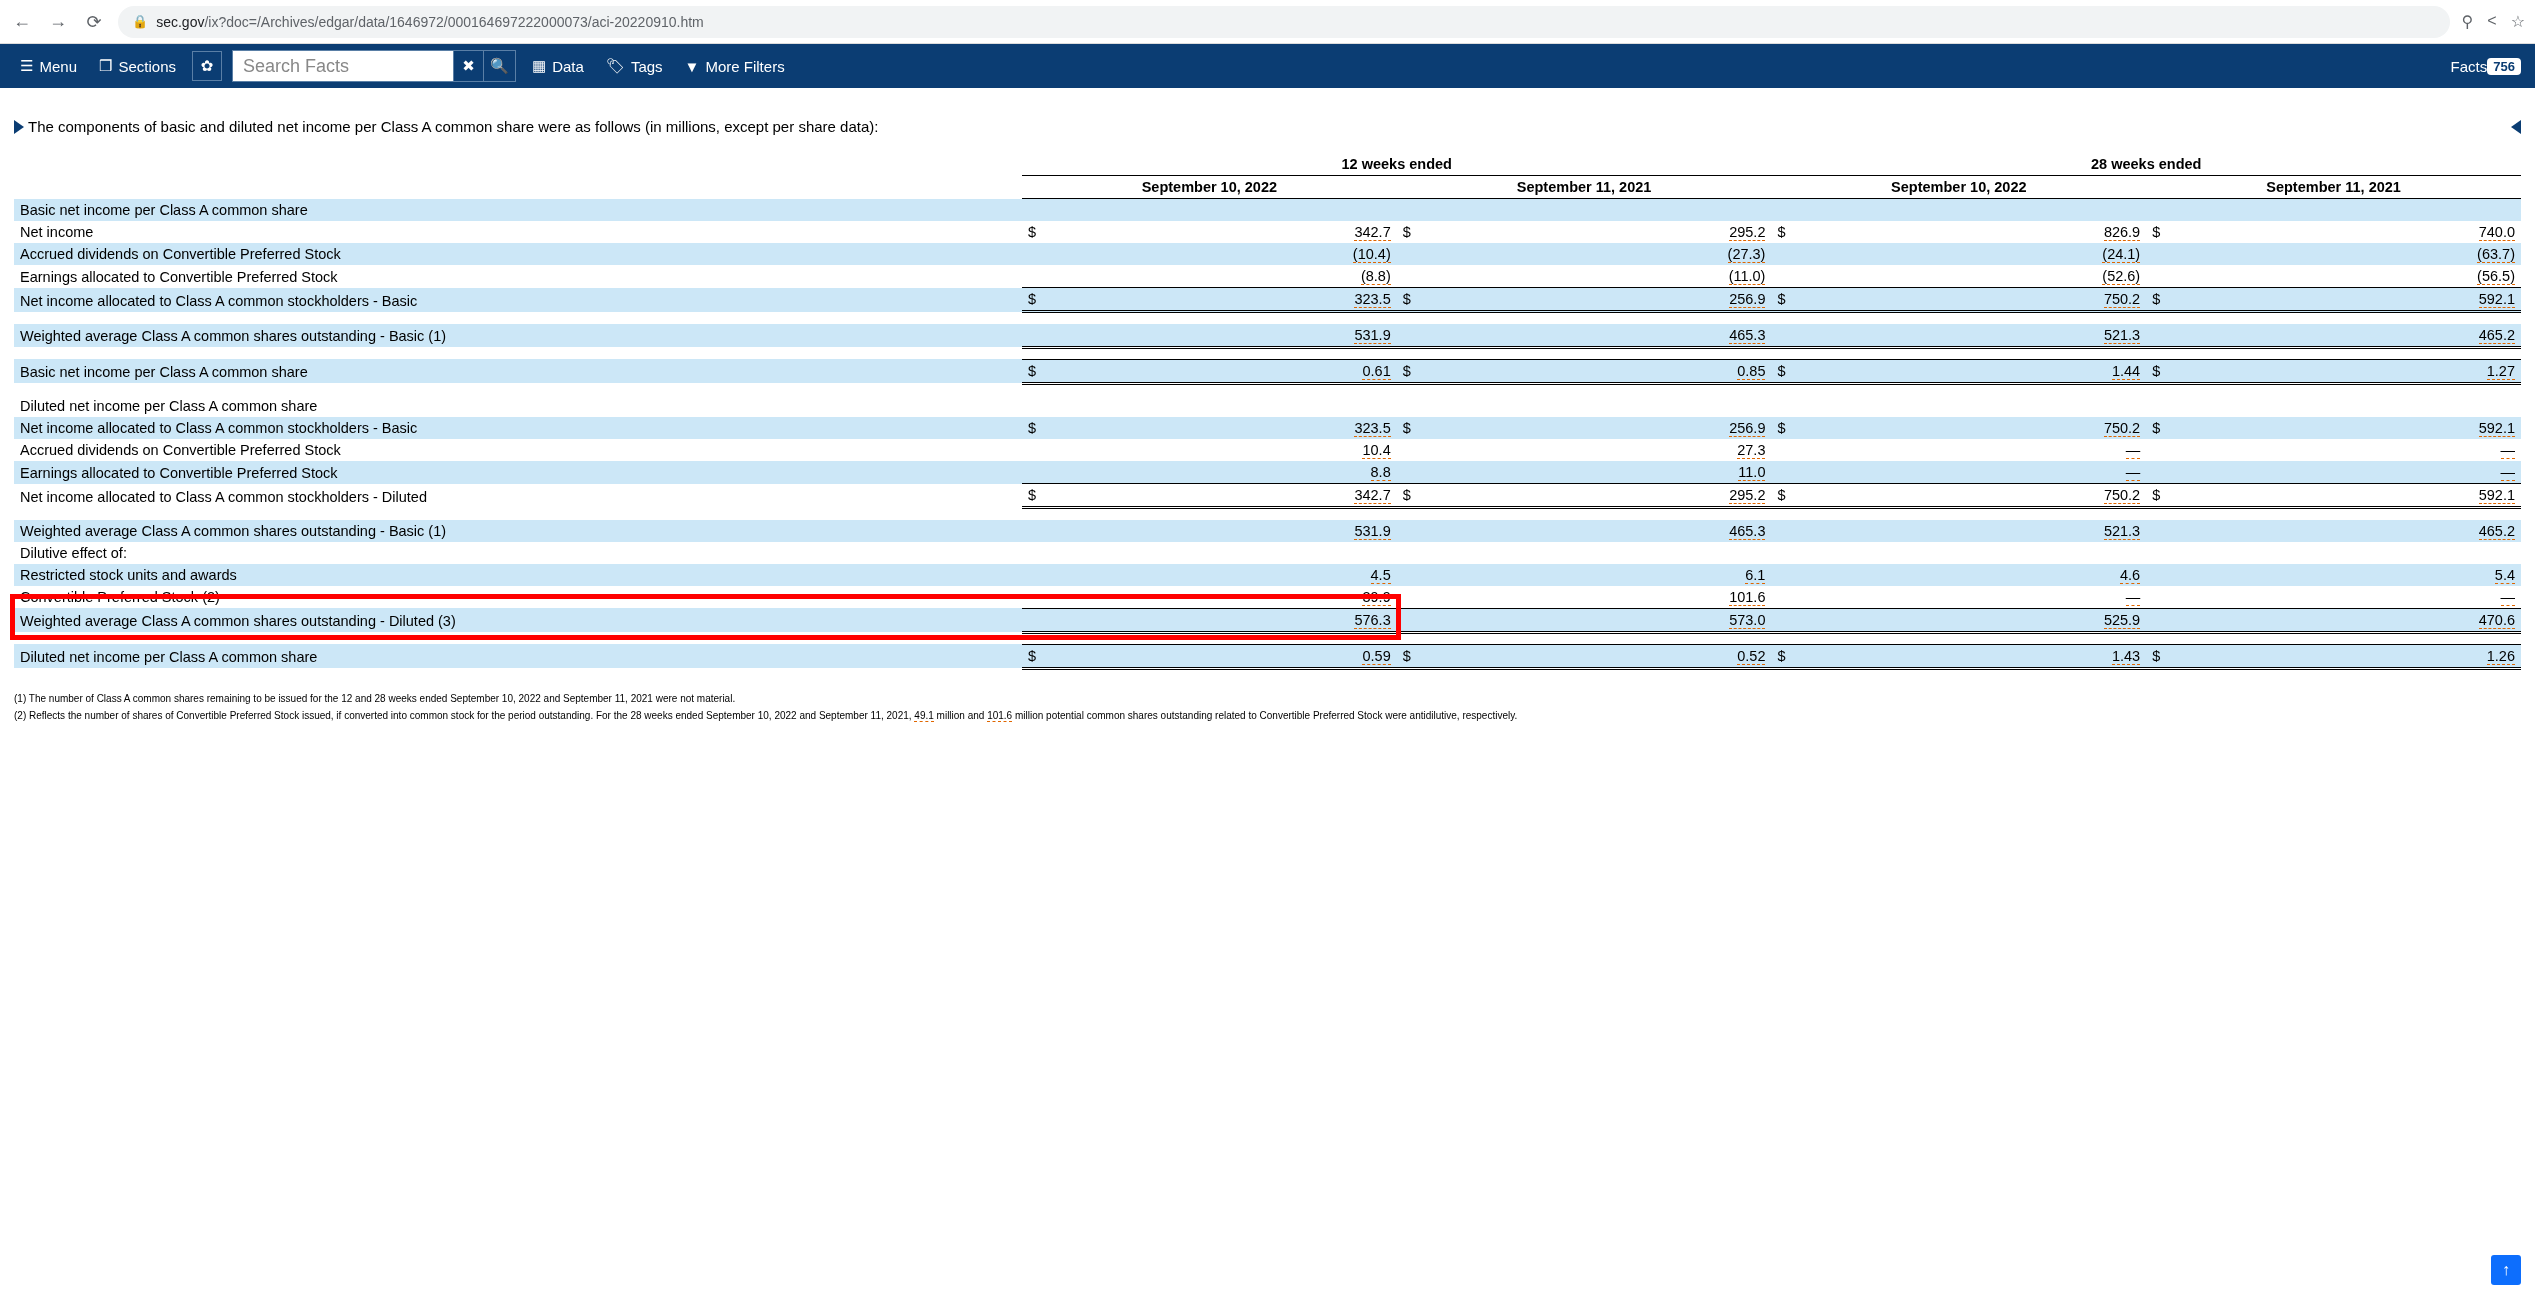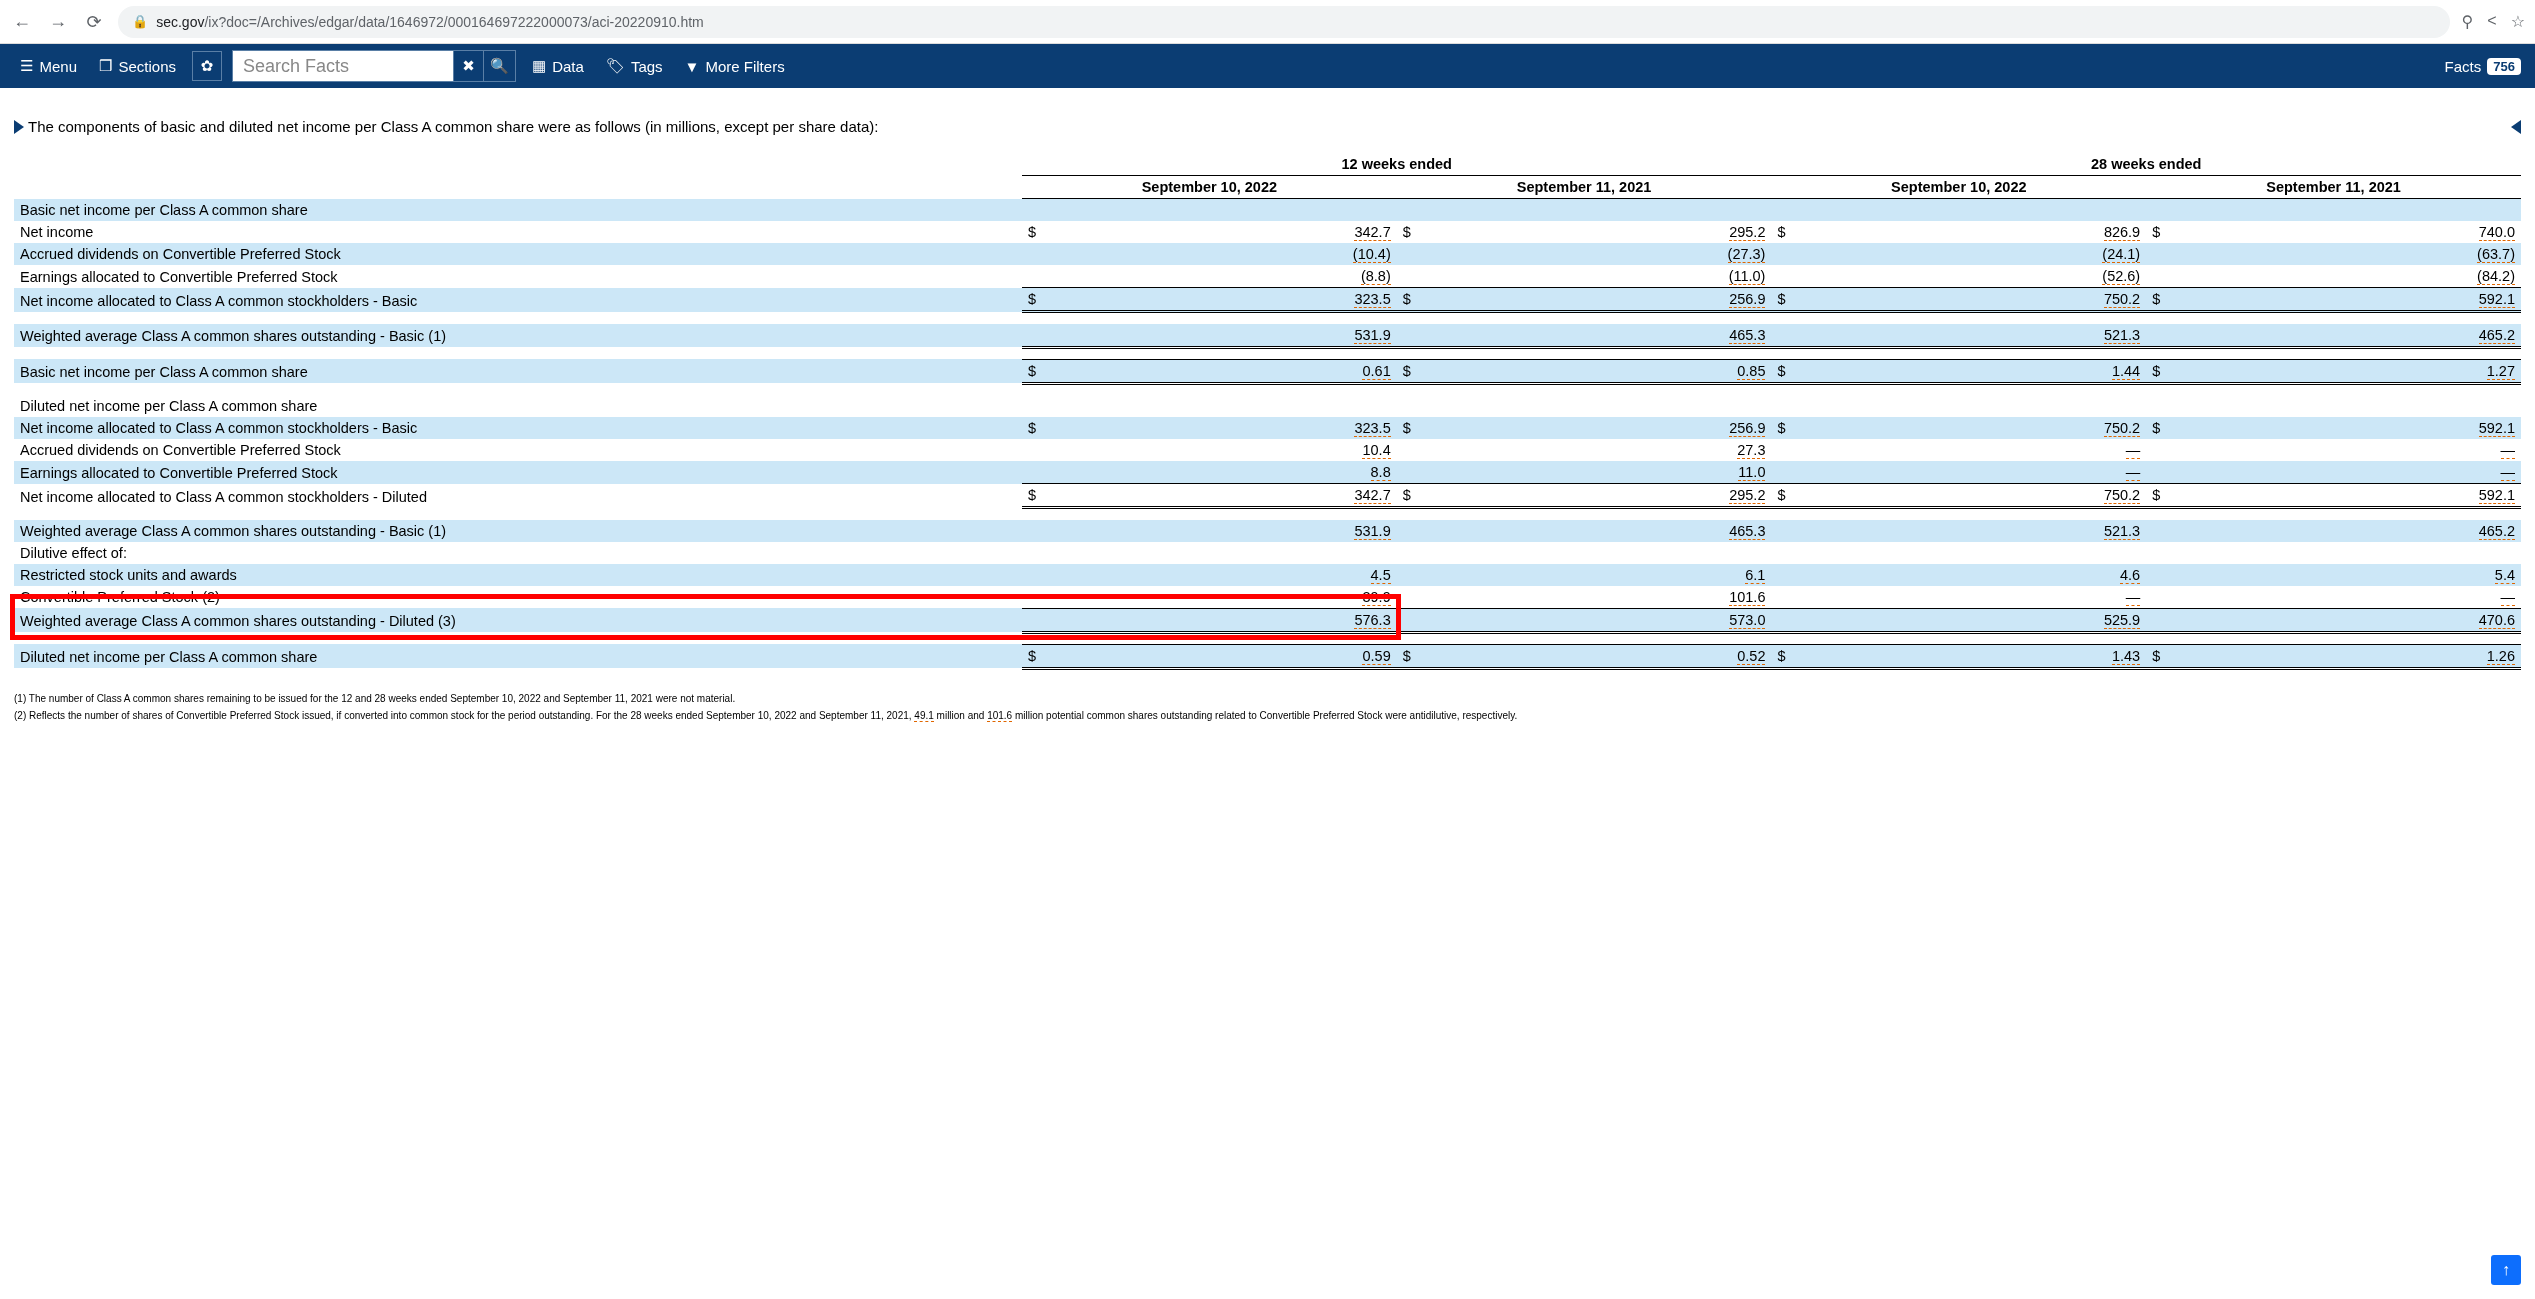--- a/index.html
+++ b/index.html
@@ -16,21 +16,21 @@
   
   .sec-bar { background:#0b3d73; height:44px; display:flex; align-items:center; padding:0 14px; gap:10px; color:#fff; font-size:15px; }
   .sec-btn { display:flex; align-items:center; gap:6px; padding:4px 6px; cursor:pointer; }
   .sec-ico-box { width:30px; height:30px; border:1px solid #5a7fa6; display:flex; align-items:center; justify-content:center; color:#fff; cursor:pointer; }
   .search-wrap { display:flex; align-items:center; border:1px solid #5a7fa6; height:32px; background:#fff; }
   .search-input { border:none; outline:none; padding:0 10px; width:220px; font-size:18px; color:#333; background:transparent; }
   .search-input::placeholder { color:#888; }
   .search-clear { width:30px; height:30px; display:flex; align-items:center; justify-content:center; background:#0b3d73; color:#fff; border-left:1px solid #5a7fa6; cursor:pointer; }
   .search-go { width:32px; height:30px; display:flex; align-items:center; justify-content:center; background:#0b3d73; color:#fff; border-left:1px solid #5a7fa6; cursor:pointer; }
   .sec-bar .spacer { flex:1; }
-  .facts-badge { display:flex; align-items:center; gap:6px; font-size:15px; }
+  .facts-badge { display:flex; align-items:center; font-size:15px; }
   .facts-count { background:#fff; color:#0b3d73; border-radius:4px; padding:1px 6px; font-weight:bold; font-size:13px; }
   
   .content { padding:30px 14px 40px; position:relative; }
   .intro-row { display:flex; align-items:center; }
   .caret { width:0;height:0;border-top:7px solid transparent;border-bottom:7px solid transparent; }
   .caret-right { border-left:10px solid #0b3d73; margin-right:4px; cursor:pointer; }
   .caret-left { border-right:10px solid #0b3d73; margin-left:4px; cursor:pointer; }
   .intro { font-size:15px; flex:1; }
   table.fin { width:100%; border-collapse:collapse; margin-top:18px; font-size:14.5px; }
   table.fin td, table.fin th { padding:3px 6px; vertical-align:bottom; }
@@ -172,21 +172,21 @@
     </tr>
     <tr>
       <td class="label">Earnings allocated to Convertible Preferred Stock</td>
       <td class="dollar-cell"></td>
           <td class="num-cell"><span class="xbrl">(8.8)</span></td>
       <td class="dollar-cell"></td>
           <td class="num-cell"><span class="xbrl">(11.0)</span></td>
       <td class="dollar-cell"></td>
           <td class="num-cell"><span class="xbrl">(52.6)</span></td>
       <td class="dollar-cell"></td>
-          <td class="num-cell"><span class="xbrl">(84.2)</span></td>
+          <td class="num-cell"><span class="xbrl">(56.5)</span></td>
     </tr>
     <tr class="blue single-top double-bot">
       <td class="label">Net income allocated to Class A common stockholders - Basic</td>
       <td class="dollar-cell">$</td>
           <td class="num-cell"><span class="xbrl">323.5</span></td>
       <td class="dollar-cell">$</td>
           <td class="num-cell"><span class="xbrl">256.9</span></td>
       <td class="dollar-cell">$</td>
           <td class="num-cell"><span class="xbrl">750.2</span></td>
       <td class="dollar-cell">$</td>

